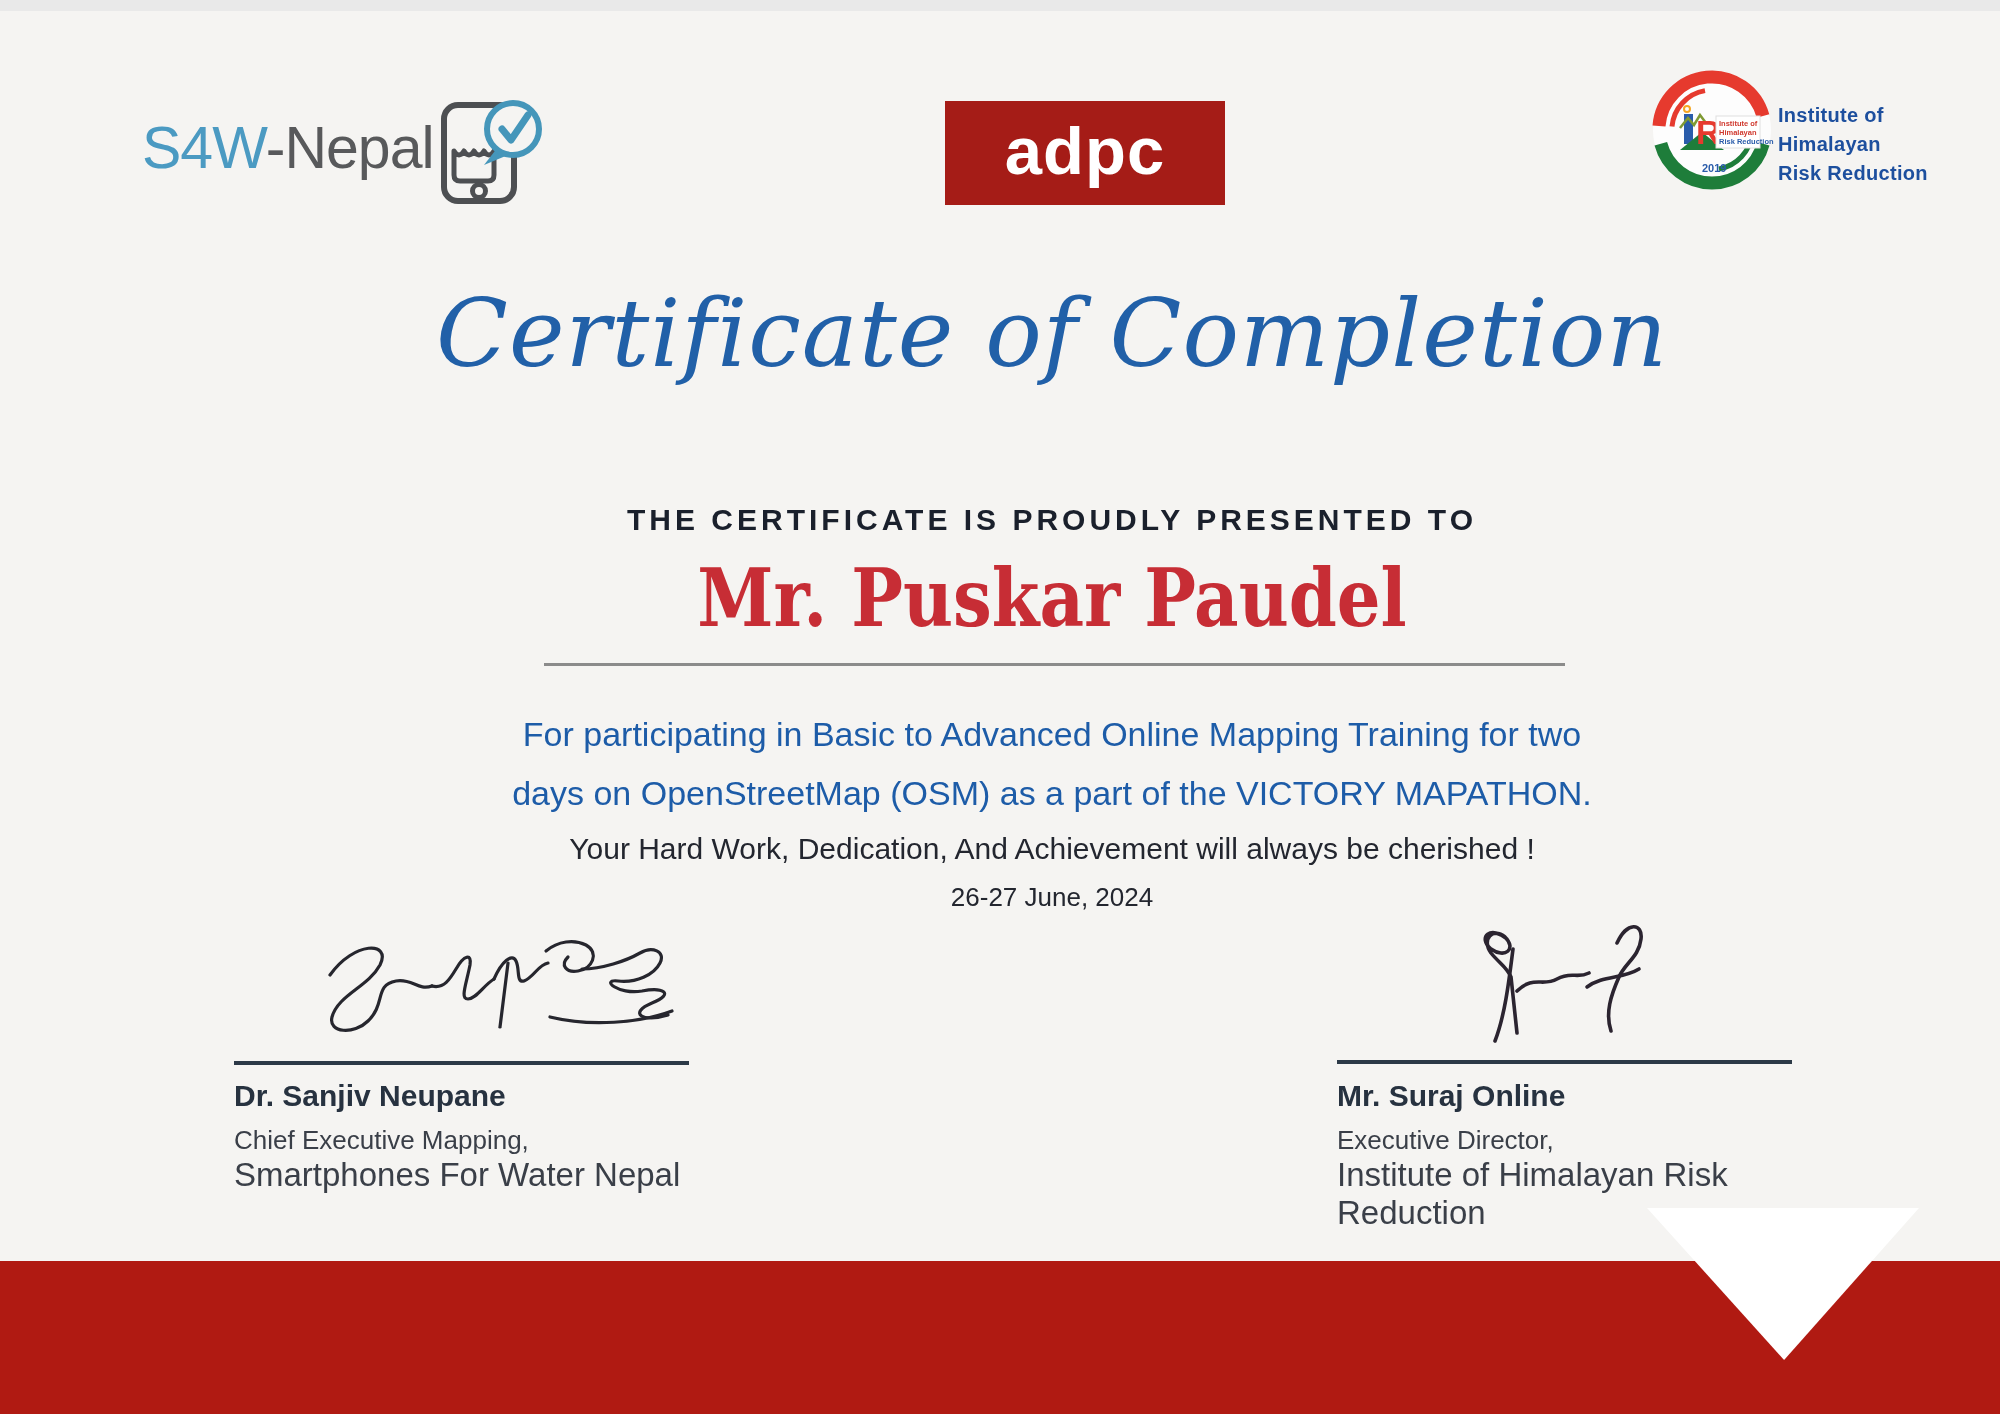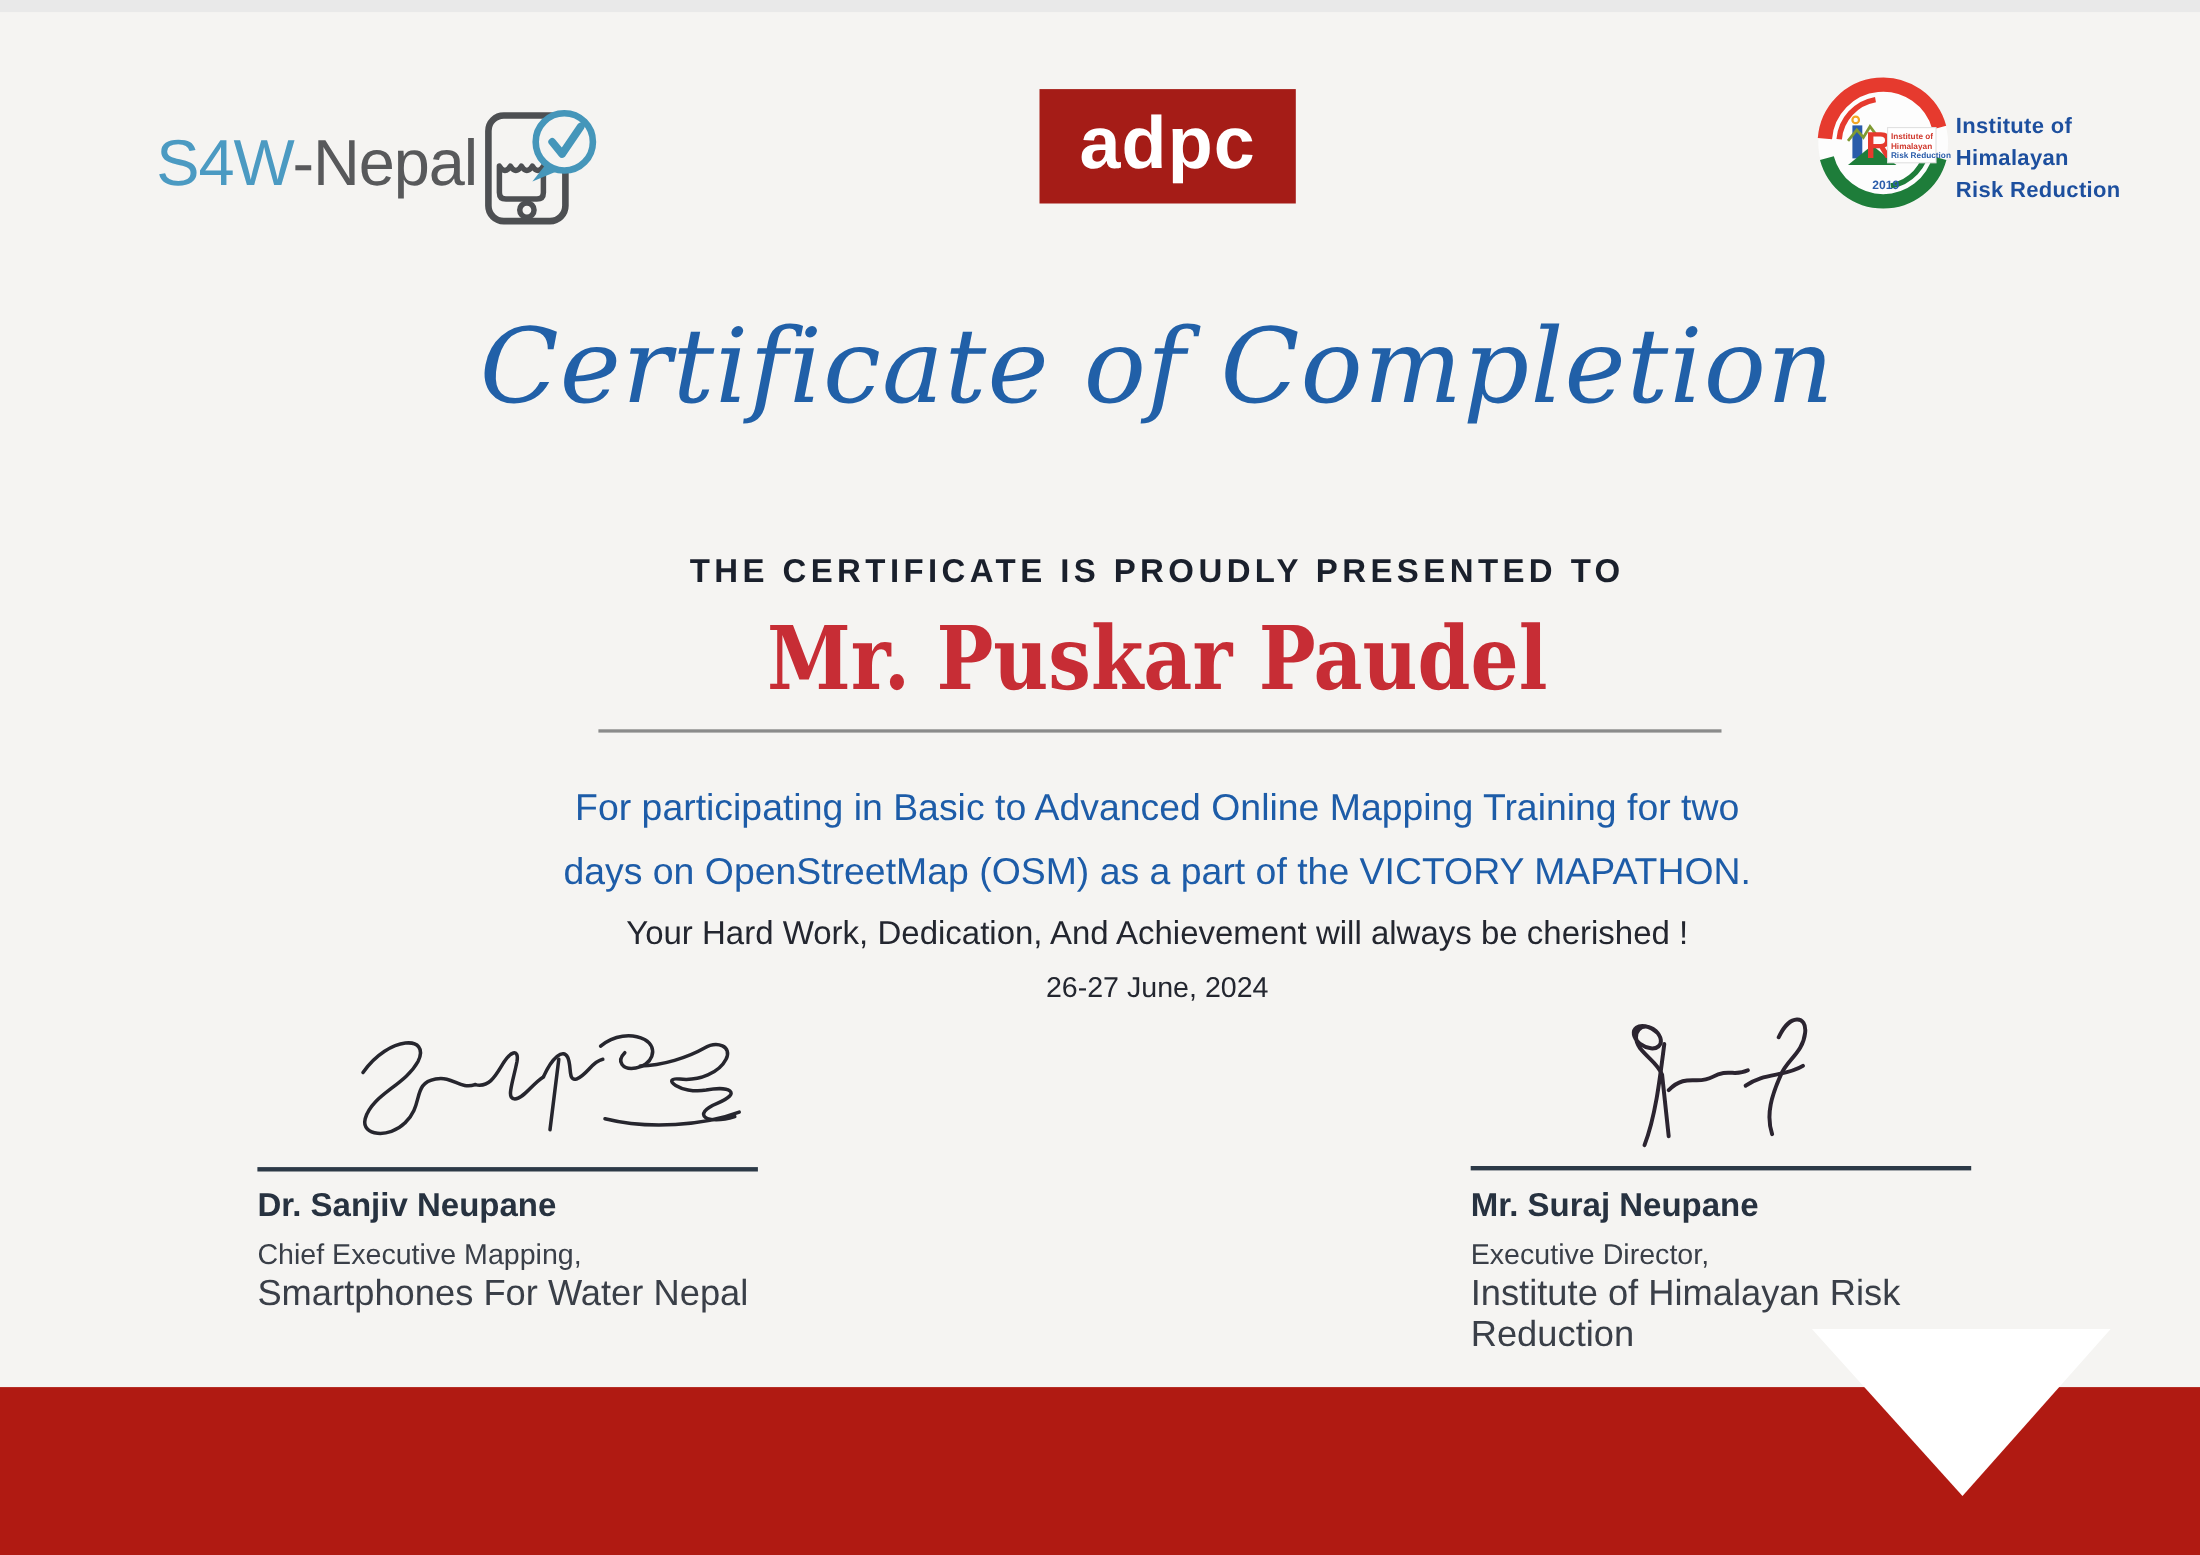--- a/index.html
+++ b/index.html
@@ -6,21 +6,21 @@
   .certificate{
     position:relative;width:2000px;height:1414px;overflow:hidden;
     background:#f5f4f2;
     font-family:"Liberation Sans", sans-serif;
     margin-top:11px;
   }
   
   .s4w-logo{position:absolute;left:142px;top:103px;font-size:59px;letter-spacing:-1px;color:#58595b;font-weight:400;}
   .s4w-logo .brand{color:#4b9ac2;}
   .phone-icon{position:absolute;left:434px;top:82px;}
-  .adpc-box{position:absolute;left:945px;top:70px;width:233px;height:104px;background:#a51c17;display:flex;align-items:center;justify-content:center;text-align:right;}
+  .adpc-box{position:absolute;left:945px;top:90px;width:280px;height:104px;background:#a51c17;display:flex;align-items:center;justify-content:center;text-align:right;}
   .adpc-box .adpc-label{color:#ffffff;font-weight:700;font-size:67px;letter-spacing:1px;line-height:1;padding-bottom:6px;}
   .ihrr-seal{position:absolute;left:1650px;top:57px;}
   .ihrr-wordmark{position:absolute;left:1778px;top:90px;font-size:20px;font-weight:700;color:#1d4f9e;line-height:29px;letter-spacing:0.3px;}
   
   .center{position:absolute;left:0;width:2000px;text-align:center;transform:translateX(52px);}
   .cert-title{top:268px;font-family:"DejaVu Serif", serif;font-style:italic;font-size:94px;color:#2160a8;letter-spacing:1px;}
   .presented{top:492px;font-size:30px;font-weight:600;letter-spacing:4px;color:#1a202c;}
   .recipient{top:540px;font-family:"DejaVu Serif", serif;font-weight:700;font-size:80px;color:#c72d35;transform:translateX(52px) scaleX(0.86);}
   .name-rule{position:absolute;left:544px;top:652px;width:1021px;height:3px;background:#8b8b8b;}
   .description{top:694px;font-size:34px;color:#1d5ca8;line-height:59px;}
@@ -126,21 +126,21 @@
     <g fill="none" stroke="#2b2430" stroke-width="3.6" stroke-linecap="round">
       <path d="M62,30 C46,16 32,28 46,40 C60,50 72,40 60,28 C48,18 36,30 46,44 C54,54 62,58 66,68 L72,124"></path>
       <path d="M68,40 C64,72 60,106 50,132"></path>
       <path d="M72,82 C88,66 98,78 112,70 C126,62 132,70 144,64"></path>
       <path d="M172,34 C182,12 198,14 196,30 C194,48 180,54 174,68 C166,86 160,104 166,122"></path>
       <path d="M142,78 C158,66 178,70 194,60"></path>
     </g>
   </svg>
 
   <div class="sig-rule right"></div>
-  <div class="sig-text sig-name col-right">Mr. Suraj Neupane</div>
+  <div class="sig-text sig-name col-right">Mr. Suraj Online</div>
   <div class="sig-text sig-org col-right">Institute of Himalayan Risk Reduction</div>
   <div class="sig-text sig-role col-right">Executive Director,</div>
 
   <div class="footer-bar">
     
   </div>
   <div class="ribbon-triangle"></div>
 
 </div>
 

